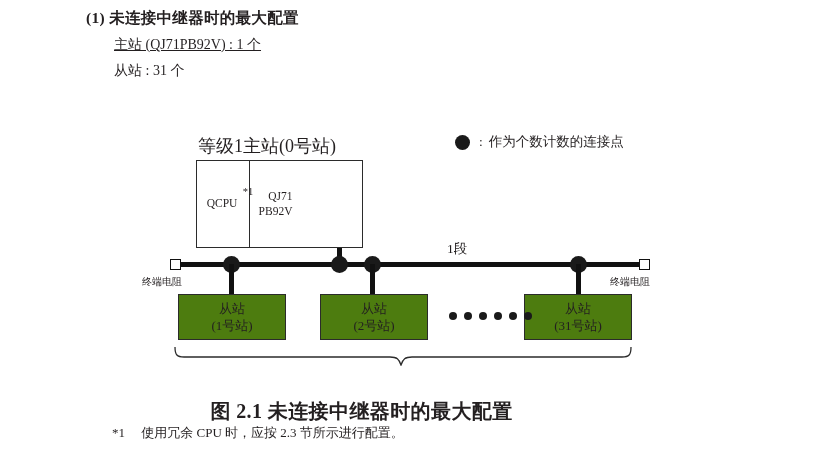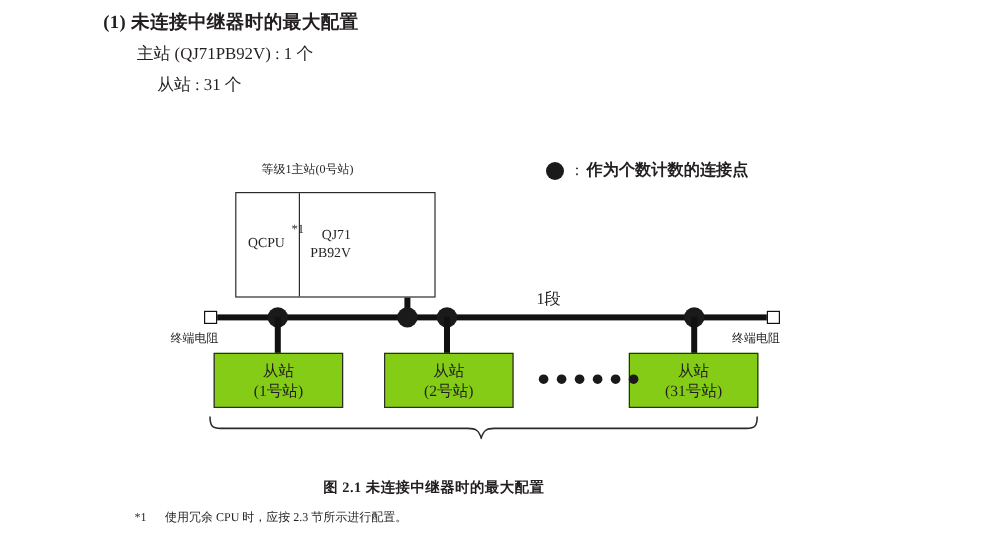--- a/index.html
+++ b/index.html
@@ -5,31 +5,31 @@
   html,body{margin:0;padding:0;}
   body{
     width:821px;height:457px;background:#ffffff;
     font-family:"Liberation Serif","DejaVu Serif",serif;
     color:#231f20;position:relative;overflow:hidden;
   }
   .page{position:absolute;left:0;top:0;width:821px;height:457px;border-radius:18px;}
 
   
   .heading{position:absolute;left:86px;top:8px;font-size:15.5px;font-weight:bold;letter-spacing:0.3px;white-space:nowrap;}
-  .sub1{position:absolute;left:114px;top:36px;font-size:14px;white-space:nowrap;}
-  .sub2{position:absolute;left:114px;top:62px;font-size:14px;white-space:nowrap;margin-left:17px;}
+  .sub1{position:absolute;left:114px;top:36px;font-size:14px;white-space:nowrap;text-decoration:underline;}
+  .sub2{position:absolute;left:114px;top:62px;font-size:14px;white-space:nowrap;}
 
   
   .legend{position:absolute;left:455px;top:133px;display:flex;align-items:center;white-space:nowrap;}
   .legend-dot{width:15px;height:15px;border-radius:50%;background:#1a1a1a;display:inline-block;}
   .legend-colon{font-size:13.5px;margin:0 6px 0 9px;}
-  .legend-text{font-size:13.5px;font-weight:bold;}
+  .legend-text{font-size:13.5px;}
 
   
-  .master-label{position:absolute;left:198px;top:134px;font-size:10px;white-space:nowrap;margin-left:20px;}
+  .master-label{position:absolute;left:198px;top:134px;font-size:18px;white-space:nowrap;}
   .master-box{position:absolute;left:196px;top:160px;width:167px;height:88px;
     border:1.6px solid #2b2b2b;box-sizing:border-box;display:flex;background:#fff;}
   .mcell{position:relative;box-sizing:border-box;display:flex;align-items:center;justify-content:center;}
   .mcell.power{width:66px;border-right:1.6px solid #2b2b2b;font-size:13.5px;}
   .mcell.cpu{width:53px;border-right:1.6px solid #2b2b2b;}
   .mcell.net{width:48px;}
   .cpu-inner{position:relative;font-size:11.5px;line-height:1;padding-right:2px;}
   .cpu-star{position:absolute;right:-14px;top:-11px;font-size:10.5px;}
   .net-inner{font-size:11.5px;line-height:1.28;text-align:right;padding-left:3px;}
 
@@ -38,34 +38,34 @@
 
   
   .bus{position:absolute;left:176px;top:261.5px;width:468px;height:5px;background:#111;}
   .term{position:absolute;width:11px;height:11px;border:1.8px solid #111;background:#fff;box-sizing:border-box;}
   .term-label{position:absolute;font-size:10px;white-space:nowrap;}
   .node{position:absolute;width:17px;height:17px;border-radius:50%;background:#1a1a1a;}
   .seg-label{position:absolute;left:447px;top:240px;font-size:13.5px;}
 
   
   .slave{position:absolute;top:294px;width:108px;height:46px;border:1.6px solid #2b2b2b;
-    box-sizing:border-box;background:#84cc16;display:flex;flex-direction:column;
+    box-sizing:border-box;background:#4d7c0f;display:flex;flex-direction:column;
     align-items:center;justify-content:center;font-size:13px;line-height:1.32;}
   .ellipsis{position:absolute;left:449px;top:312px;display:flex;gap:7px;align-items:center;}
   .ellipsis i{width:8px;height:8px;border-radius:50%;background:#1a1a1a;display:block;}
 
   
   .brace{position:absolute;left:172px;top:346px;width:462px;height:20px;}
   .brace-label{position:absolute;left:0;top:368px;width:821px;text-align:center;font-size:13px;}
   .brace-label span{position:relative;left:-17px;}
 
   
-  .caption{position:absolute;left:0;top:398px;width:741px;text-align:center;font-size:12px;font-weight:bold;letter-spacing:0.4px;}
+  .caption{position:absolute;left:0;top:398px;width:741px;text-align:center;font-size:20px;font-weight:bold;letter-spacing:0.4px;}
   .caption span{position:relative;left:-9px;}
-  .footnote{position:absolute;left:112px;top:424px;font-size:10px;white-space:nowrap;}
+  .footnote{position:absolute;left:112px;top:424px;font-size:13px;white-space:nowrap;}
   .footnote .fn-mark{margin-right:13px;}
 </style>
 </head>
 <body>
 
 <div class="page">
 
   <div class="heading">
     <span>(1)</span>
     <span>未连接中继器时的最大配置</span>

